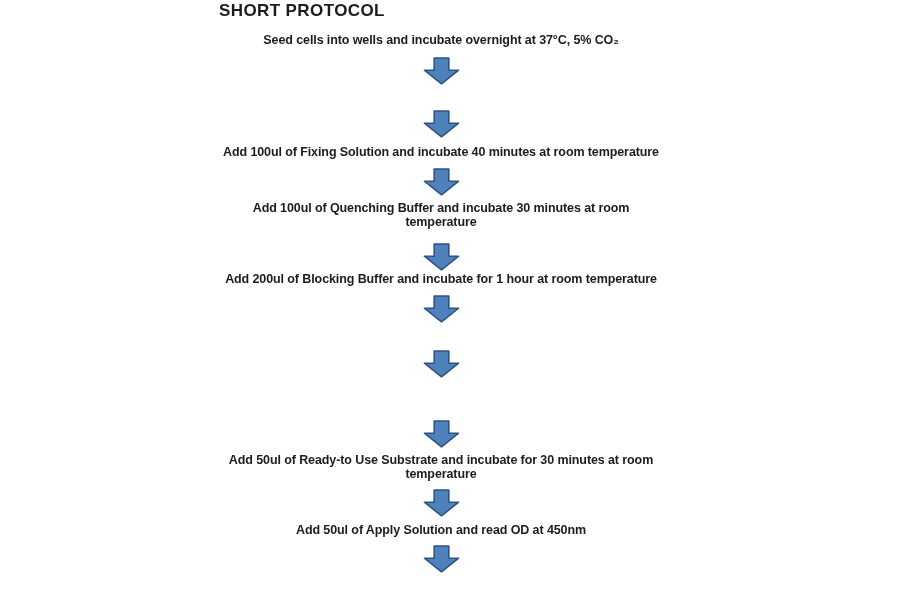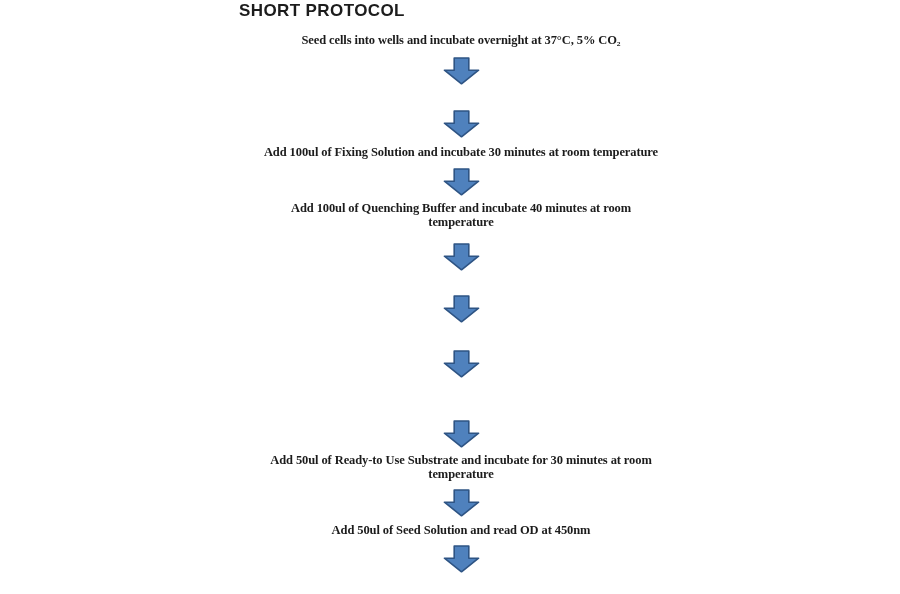--- a/index.html
+++ b/index.html
@@ -7,21 +7,20 @@
     width: 900px;
     height: 594px;
     background: #ffffff;
     position: relative;
     overflow: hidden;
     font-family: "Liberation Sans", "DejaVu Sans", sans-serif;
   }
   .stage {
     position: absolute;
     inset: 0;
-    margin-left: 20px;
   }
   .title {
     position: absolute;
     left: 219px;
     top: 1px;
     font-size: 17px;
     font-weight: bold;
     letter-spacing: 0.4px;
     color: var(--text-color, #1c1c1c);
     white-space: nowrap;
@@ -30,21 +29,20 @@
     position: absolute;
     left: 160px;
     width: 562px;
     text-align: center;
     font-size: 12.5px;
     font-weight: bold;
     line-height: 14px;
     letter-spacing: -0.1px;
     white-space: pre-line;
     color: var(--text-color, #1c1c1c);
-    font-family: Liberation Serif, serif;
   }
   .arrow {
     position: absolute;
     left: 423px;
     width: 37px;
     height: 28px;
   }
   .arrow svg { display: block; width: 100%; height: 100%; }
   .arrow-shape {
     fill: var(--arrow-fill, #4F81BD);
@@ -74,35 +72,36 @@
         <use href="#block-arrow"></use>
       </svg>
     </div>
 
   <div class="arrow" style="top:110px">
       <svg>
         <use href="#block-arrow"></use>
       </svg>
     </div>
 
-  <div class="step" style="top:145px">Add 100ul of Fixing Solution and incubate 30 minutes at room temperature</div>
+  <div class="step" style="top:145px">Add 100ul of Fixing Solution and incubate 40 minutes at room temperature</div>
   <div class="arrow" style="top:168px">
       <svg>
         <use href="#block-arrow"></use>
       </svg>
     </div>
 
-  <div class="step" style="top:201px">Add 100ul of Quenching Buffer and incubate 40 minutes at room
+  <div class="step" style="top:201px">Add 100ul of Quenching Buffer and incubate 30 minutes at room
 temperature</div>
   <div class="arrow" style="top:243px">
       <svg>
         <use href="#block-arrow"></use>
       </svg>
     </div>
 
+  <div class="step" style="top:272px">Add 200ul of Blocking Buffer and incubate for 1 hour at room temperature</div>
   <div class="arrow" style="top:295px">
       <svg>
         <use href="#block-arrow"></use>
       </svg>
     </div>
 
   <div class="arrow" style="top:350px">
       <svg>
         <use href="#block-arrow"></use>
       </svg>
@@ -115,21 +114,21 @@
     </div>
 
   <div class="step" style="top:453px">Add 50ul of Ready-to Use Substrate and incubate for 30 minutes at room
 temperature</div>
   <div class="arrow" style="top:489px">
       <svg>
         <use href="#block-arrow"></use>
       </svg>
     </div>
 
-  <div class="step" style="top:523px">Add 50ul of Seed Solution and read OD at 450nm</div>
+  <div class="step" style="top:523px">Add 50ul of Apply Solution and read OD at 450nm</div>
   <div class="arrow" style="top:545px">
       <svg>
         <use href="#block-arrow"></use>
       </svg>
     </div>
 
 
 </div>
 
 </body></html>

